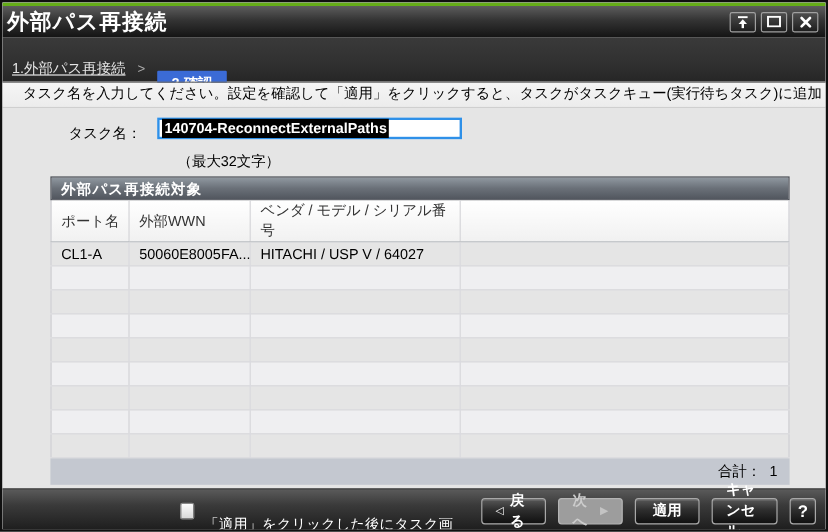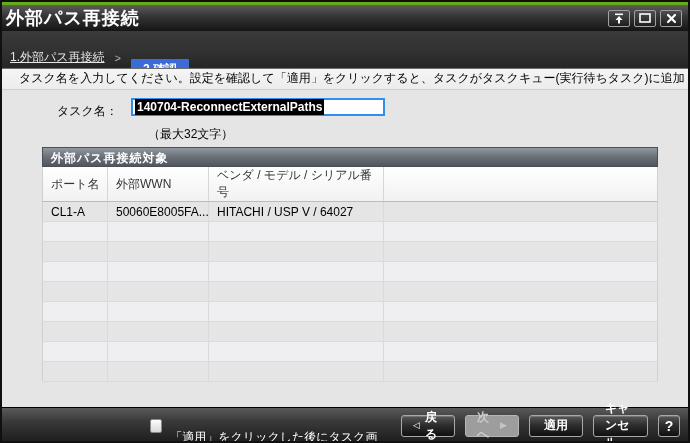--- a/index.html
+++ b/index.html
@@ -230,20 +230,24 @@
               <td></td>
             </tr>
           <tr>
               <td></td>
               <td></td>
               <td></td>
               <td></td>
             </tr>
         </tbody>
       </table>
+      <div class="table-footer">
+        <span>合計：</span>
+        <span>1</span>
+      </div>
     </div>
   </div>
 
   <div class="bottom-bar">
     <div class="chk-group">
       <div class="checkbox"></div>
       <span class="chk-label">「適用」をクリックした後にタスク画面を表示</span>
     </div>
     <div class="btn-group">
       <div class="btn">

